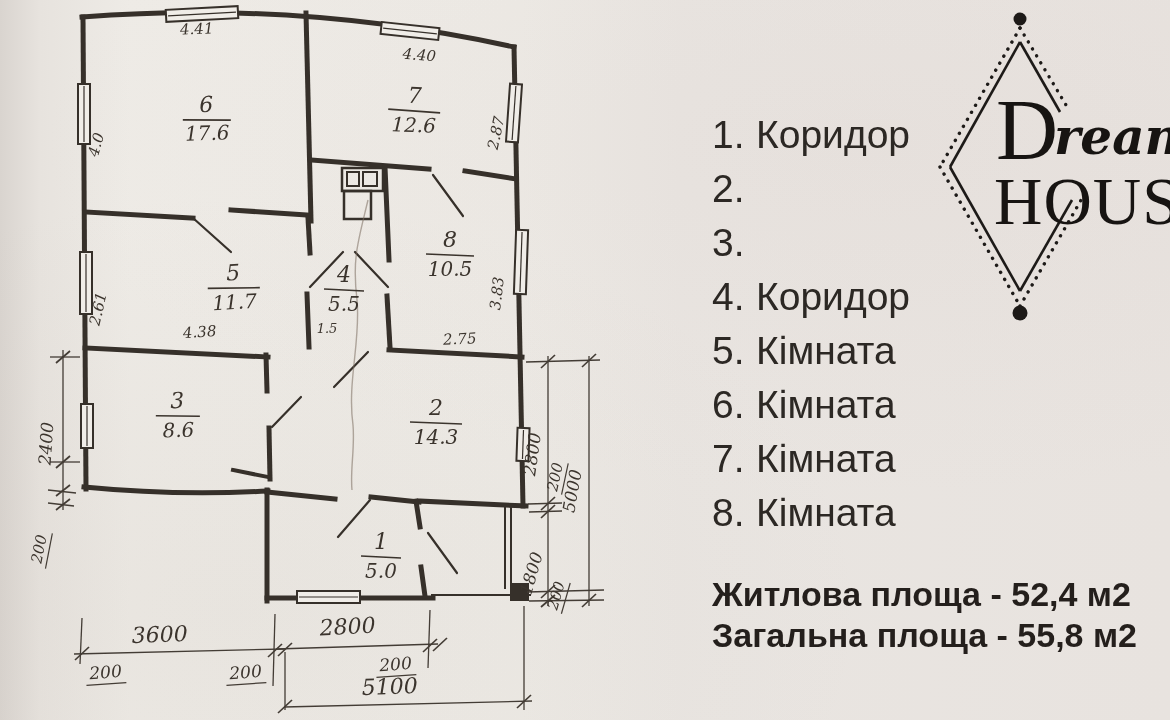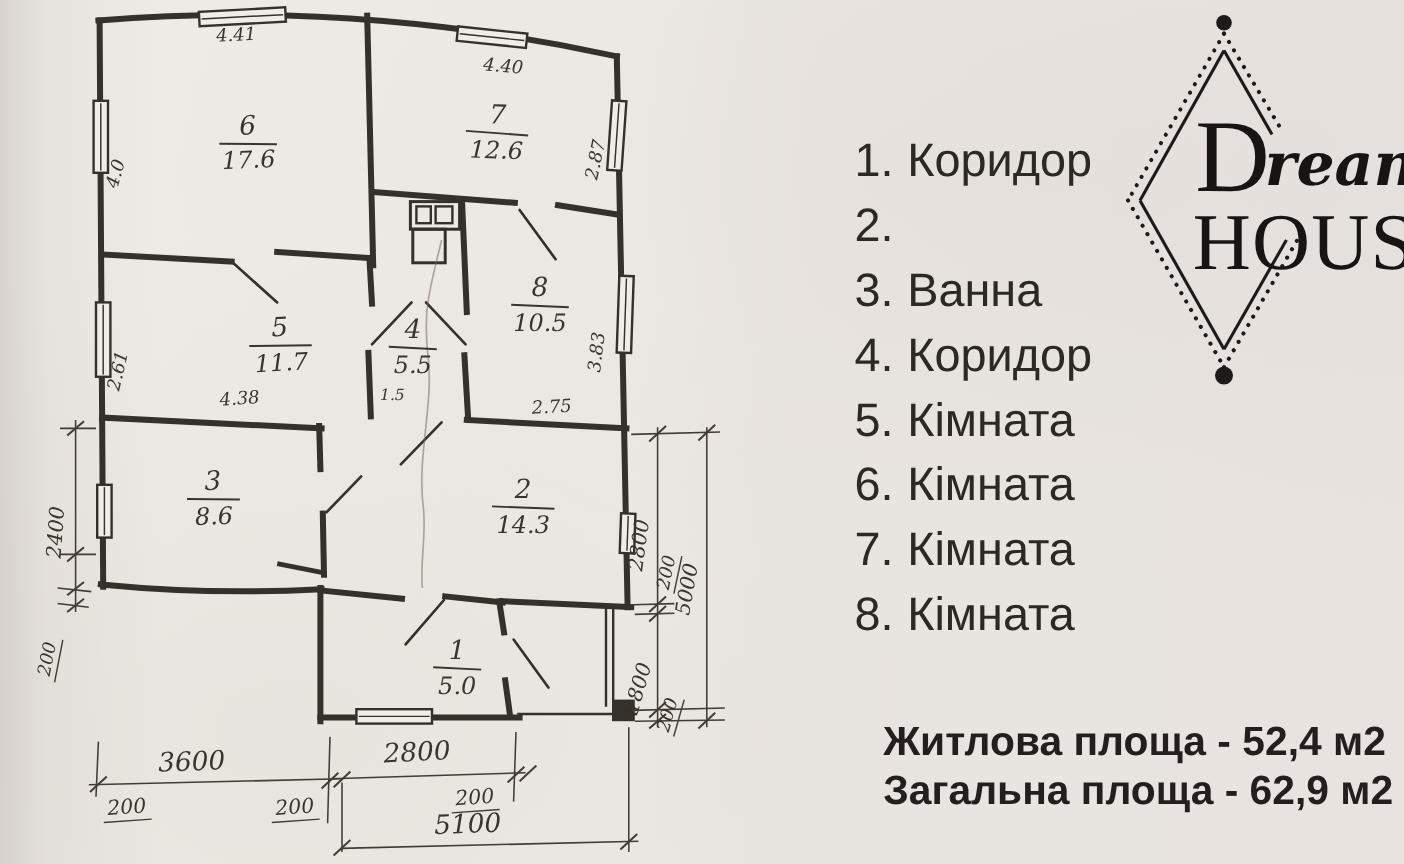--- a/index.html
+++ b/index.html
@@ -18,21 +18,21 @@
   .hand{font-family:"DejaVu Serif",serif;font-style:italic;fill:#3b342d;}
   .room-num{font-size:22px;}
   .room-area{font-size:20px;}
   .wdim{font-size:15px;}
   .sdim{font-size:17px;}
   .sdim-small{font-size:15px;}
   .sdim-big{font-size:22px;}
   .legend{position:absolute;left:712px;top:112px;color:#2c2824;}
   .legend-item{display:flex;height:54px;font-size:39px;line-height:46px;}
   .legend-item .num{width:44px;flex:0 0 auto;}
-  .areas{position:absolute;left:736px;top:574px;color:#241f1c;font-weight:bold;font-size:34px;line-height:41px;white-space:nowrap;margin-top:24px;}
+  .areas{position:absolute;left:712px;top:574px;color:#241f1c;font-weight:bold;font-size:34px;line-height:41px;white-space:nowrap;}
   .logo{position:absolute;left:932px;top:4px;}
 </style>
 </head>
 <body>
 
 <div class="canvas">
   <div class="paper-shade"></div>
 
   <svg class="plan" width="660" height="720" viewBox="0 0 660 720">
 
@@ -286,21 +286,20 @@
   <div class="legend">
     <div class="legend-item">
         <span class="num">1.</span>
         <span>Коридор</span>
       </div>
     <div class="legend-item">
         <span class="num">2.</span>
       </div>
     <div class="legend-item">
         <span class="num">3.</span>
-        <span>Ванна</span>
       </div>
     <div class="legend-item">
         <span class="num">4.</span>
         <span>Коридор</span>
       </div>
     <div class="legend-item">
         <span class="num">5.</span>
         <span>Кімната</span>
       </div>
     <div class="legend-item">
@@ -312,21 +311,21 @@
         <span>Кімната</span>
       </div>
     <div class="legend-item">
         <span class="num">8.</span>
         <span>Кімната</span>
       </div>
   </div>
 
   <div class="areas">
     <div>Житлова площа - 52,4 м2</div>
-    <div>Загальна площа - 62,9 м2</div>
+    <div>Загальна площа - 55,8 м2</div>
   </div>
 
   <svg class="logo" width="330" height="330" viewBox="0 0 330 330">
     <g stroke="#1d1a18" fill="none">
       <circle cx="88" cy="15" r="6.5" fill="#1d1a18" stroke="none"></circle>
       <circle cx="88" cy="309" r="7.5" fill="#1d1a18" stroke="none"></circle>
 
       <path d="M88,38 L18,163" stroke-width="2.6"></path>
       <path d="M18,163 L88,287" stroke-width="2.6"></path>
       <path d="M88,38 L128,108" stroke-width="2.6"></path>

